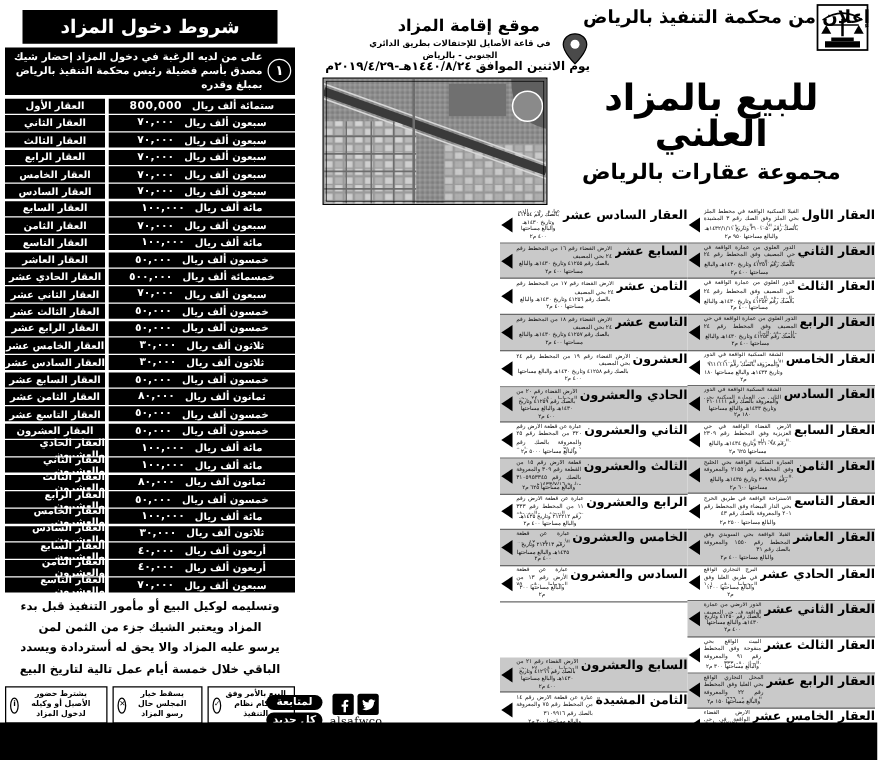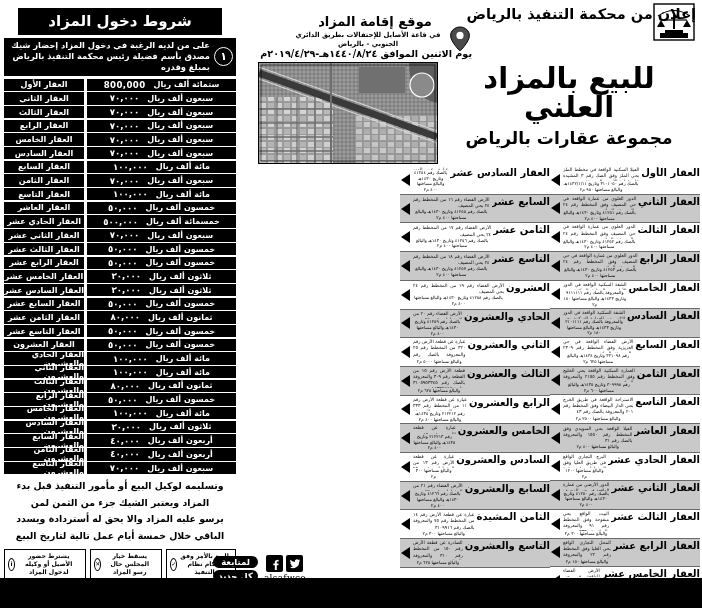--- a/index.html
+++ b/index.html
@@ -774,21 +774,21 @@
       <div class="prop" style="height: 25.7143px;">
         <div class="pname">السادس والعشرون</div>
         <div class="body">
           <div class="pdesc">عبارة عن قطعة الأرض رقم ١٣ من المخطط رقم ٧٥ والمعروفة بالصك رقم ٣١٠٩٩٩٣</div>
           <div class="pmeta">والبالغ مساحتها ٣٠٠ م٢</div>
         </div>
         <div class="tri">
           <i></i>
         </div>
       </div>
-      <div class="prop alt" style="height: 25.7143px;">
+      <div class="prop alt" style="height: 25.7143px; margin-top: 44px;">
         <div class="pname">السابع والعشرون</div>
         <div class="body">
           <div class="pdesc">الأرض الفضاء رقم ٢١ من المخطط رقم ٢٤ بحي المصيف</div>
           <div class="pmeta">بالصك رقم ٤١٢٦٦ وتاريخ ١٤٣٠هـ والبالغ مساحتها ٤٠٠ م٢</div>
         </div>
         <div class="tri">
           <i></i>
         </div>
       </div>
       <div class="prop" style="height: 25.7143px;">

